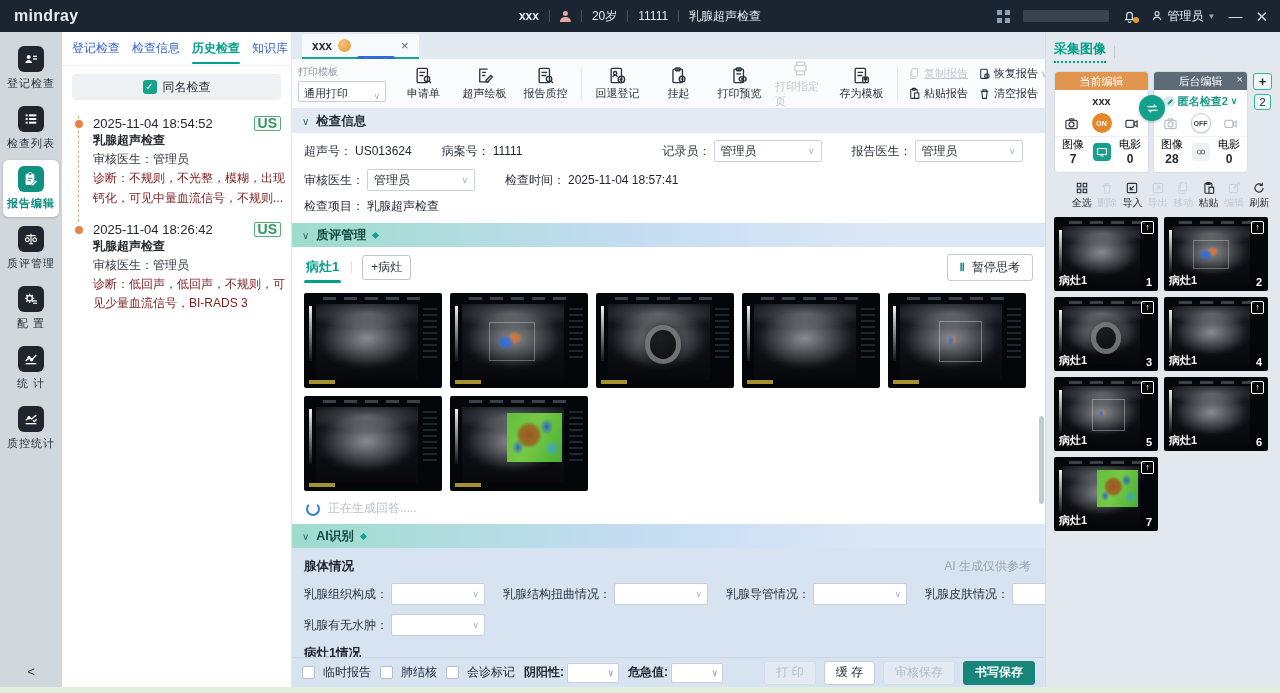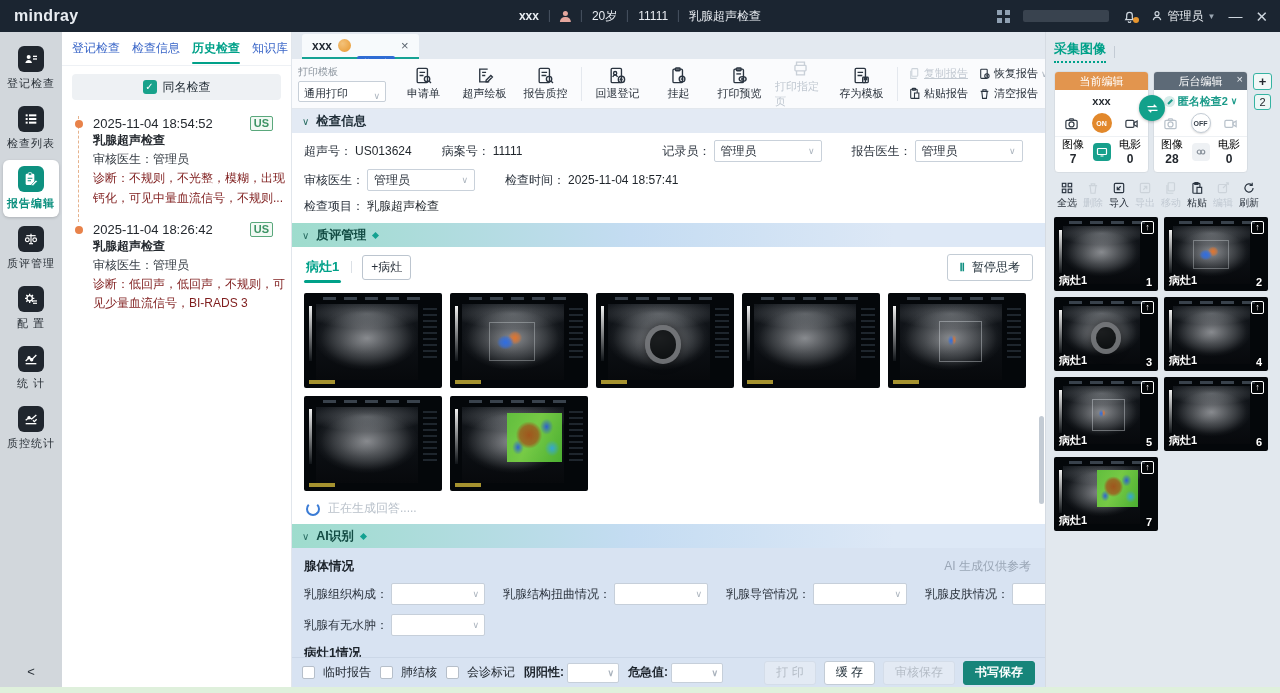--- a/index.html
+++ b/index.html
@@ -47,21 +47,21 @@
   .lp-tab.active { color:#00a189; font-weight:bold; }
   .lp-tab.active::after { content:""; position:absolute; left:6px; right:6px; bottom:2px; height:2px; background:#00a189; border-radius:2px; }
   .lp-sep { width:1px; height:12px; background:#dbe0e6; }
   .samecheck { margin:8px 10px 4px; background:#eef1f4; border-radius:4px; height:26px; display:flex; align-items:center; justify-content:center; gap:6px; font-size:12px; color:#1f2a33; }
   .cbx { width:14px; height:14px; border-radius:3px; background:#18a28b; color:#fff; font-size:10px; line-height:14px; text-align:center; }
   .history { padding:12px 6px 0 0; overflow:hidden; flex:1; }
   .h-item { position:relative; margin-left:16px; padding-left:14px; border-left:1px dashed #e6b28c; padding-bottom:14px; }
   .h-dot { position:absolute; left:-4.5px; top:4px; width:8px; height:8px; border-radius:50%; background:#e8824a; }
   .h-top { display:flex; align-items:center; }
   .h-date { font-size:13px; color:#23282e; }
-  .us-badge { margin-left:auto; margin-right:12px; border:1px solid #5aa87c; color:#3d9465; background:#f2f9f4; font-size:11px; font-weight:bold; padding:0 3px; border-radius:2px; line-height:13px; }
+  .us-badge { margin-left:auto; margin-right:4px; border:1px solid #5aa87c; color:#3d9465; background:#f2f9f4; font-size:14px; font-weight:bold; padding:0 3px; border-radius:2px; line-height:13px; }
   .h-line { font-size:12px; color:#333a42; line-height:1.6; }
   .h-exam { font-weight:bold; color:#23282e; }
   .h-diag { color:#7f1d1d; }
 
   
   .main { flex:1; min-width:0; display:flex; flex-direction:column; background:#eceff4; }
   .tabstrip { height:27px; background:#e3e9f0; display:flex; align-items:flex-end; padding-left:10px; flex:none; }
   .doc-tab { background:#f7fafc; height:25px; display:flex; align-items:center; gap:6px; padding:0 10px; font-size:12px; color:#1f2630; border-bottom:2px solid #16a394; border-radius:3px 3px 0 0; font-weight:bold; }
   .tab-avatar { width:13px; height:13px; border-radius:50%; background:radial-gradient(circle at 35% 35%, #f3c27a, #e8972e); }
   .status-badge { background:#2f6cd4; color:#fff; font-size:10px; font-weight:normal; padding:1px 4px; border-radius:2px;margin-top:36px; }
@@ -182,21 +182,21 @@
   .count-col { display:flex; flex-direction:column; align-items:center; line-height:1.25; }
   .count-num { font-size:12px; font-weight:bold; color:#23282e; }
   .mid-ic { width:18px; height:18px; border-radius:4px; background:#17a08c; display:flex; align-items:center; justify-content:center; }
   .mid-ic svg { width:12px; height:12px; stroke:#fff; }
   .mid-ic.gray { background:#eef1f4; } .mid-ic.gray svg { stroke:#8a939d; }
   .swap-circle { position:absolute; left:85px; top:24px; width:26px; height:26px; border-radius:50%; background:#12a18b; display:flex; align-items:center; justify-content:center; z-index:3; box-shadow:0 1px 3px rgba(0,0,0,.25); }
   .swap-circle svg { width:15px; height:15px; stroke:#fff; }
   .plus-col { display:flex; flex-direction:column; gap:4px; align-items:center; margin-left:1px; padding-top:2px; }
   .plus-btn { width:19px; height:17px; border:1px solid #35b3a2; border-radius:3px; background:#f2f8f7; color:#23282e; font-size:13px; line-height:15px; text-align:center; font-weight:bold; }
   .queue-badge { width:17px; height:16px; border:1px solid #35b3a2; border-radius:3px; background:#eef7f6; color:#23282e; font-size:11px; line-height:14px; text-align:center; }
-  .rp-tools { display:flex; justify-content:flex-start; padding:2px 0 7px; }
+  .rp-tools { display:flex; justify-content:space-between; padding:2px 0 7px;margin-left:15px; }
   .rp-tool { display:flex; flex-direction:column; align-items:center; gap:1px; font-size:10px; color:#2a323c; width:26px; }
   .rp-tool svg { width:14px; height:14px; stroke:#2a3440; }
   .rp-tool.disabled { color:#c1c9d2; } .rp-tool.disabled svg { stroke:#ccd3da; }
   .thumb-grid { display:grid; grid-template-columns:repeat(2,104px); gap:6px; overflow:hidden; }
   .rthumb { height:74px; }
   .rthumb .echo { left:9px; right:18px; top:9px; bottom:7px; }
   .t-label { position:absolute; left:5px; bottom:3px; color:#fff; font-size:11px; font-weight:bold; text-shadow:0 1px 2px #000; }
   .t-num { position:absolute; right:6px; bottom:3px; color:#fff; font-size:11px; font-weight:bold; text-shadow:0 1px 2px #000; }
   .exp-ic { position:absolute; top:4px; right:4px; width:13px; height:13px; border:1.5px solid #fff; border-radius:2px; color:#fff; font-size:9px; line-height:11px; text-align:center; background:rgba(0,0,0,.25); }
 

